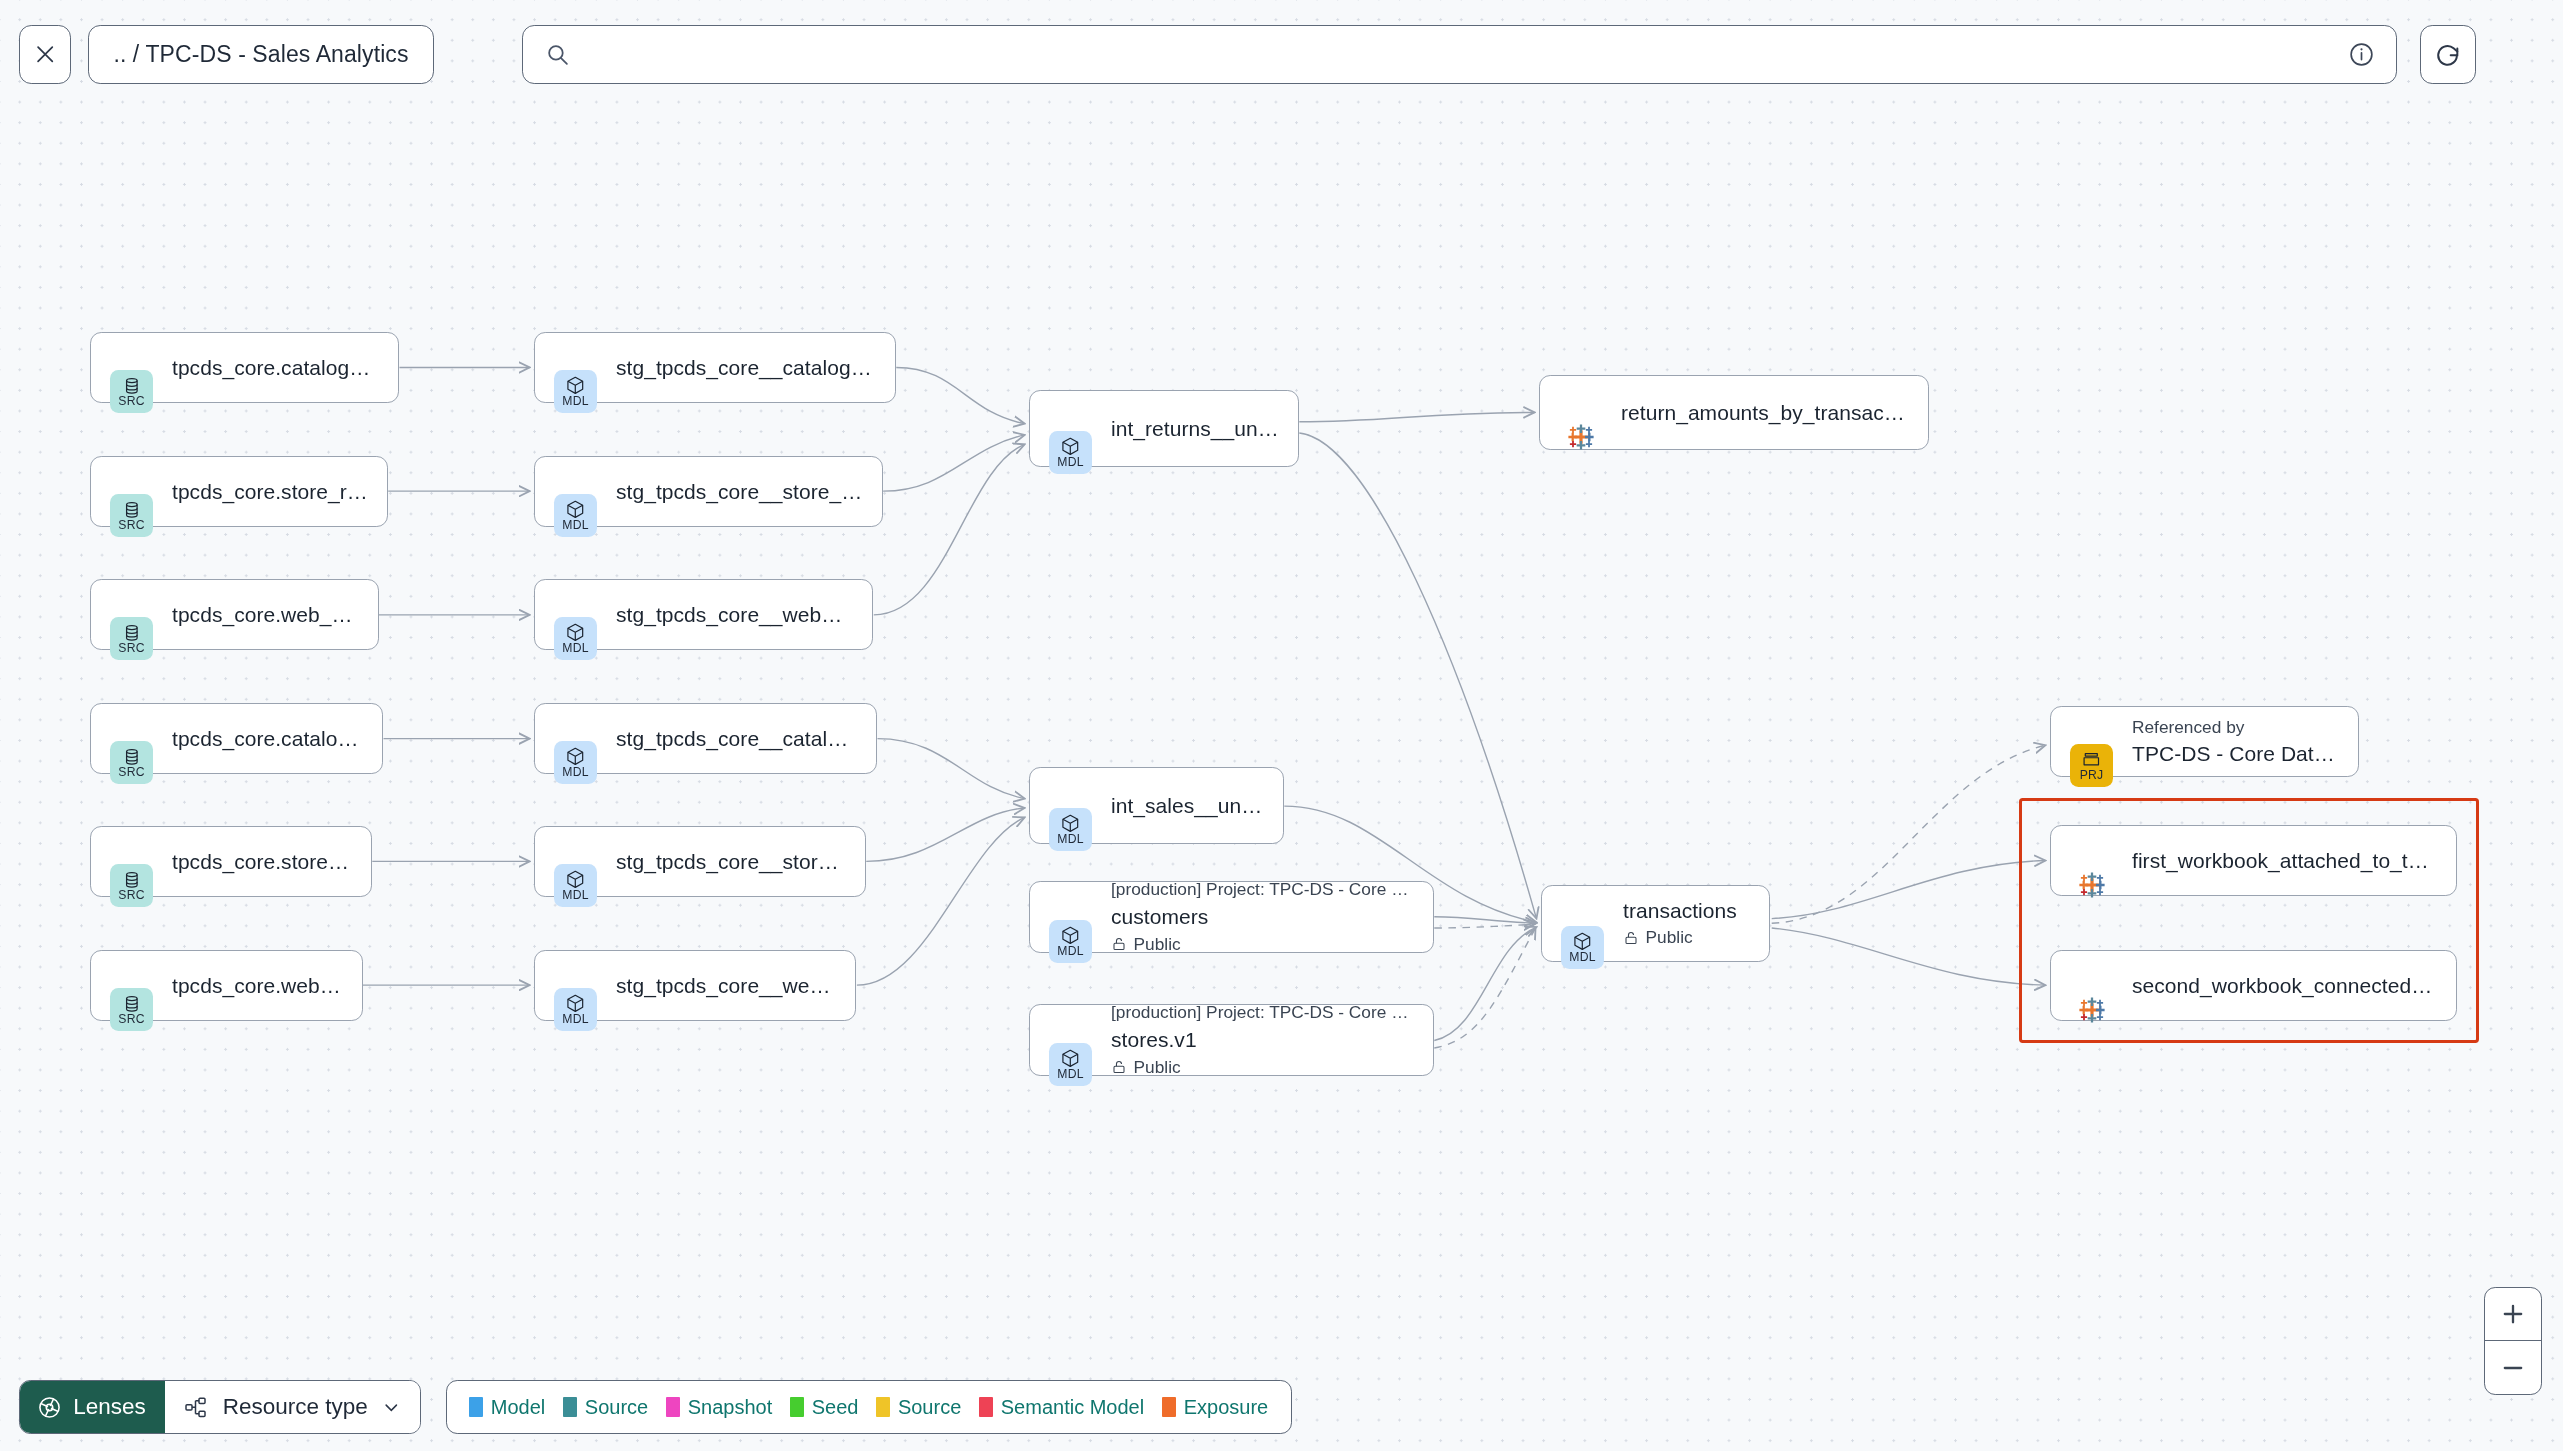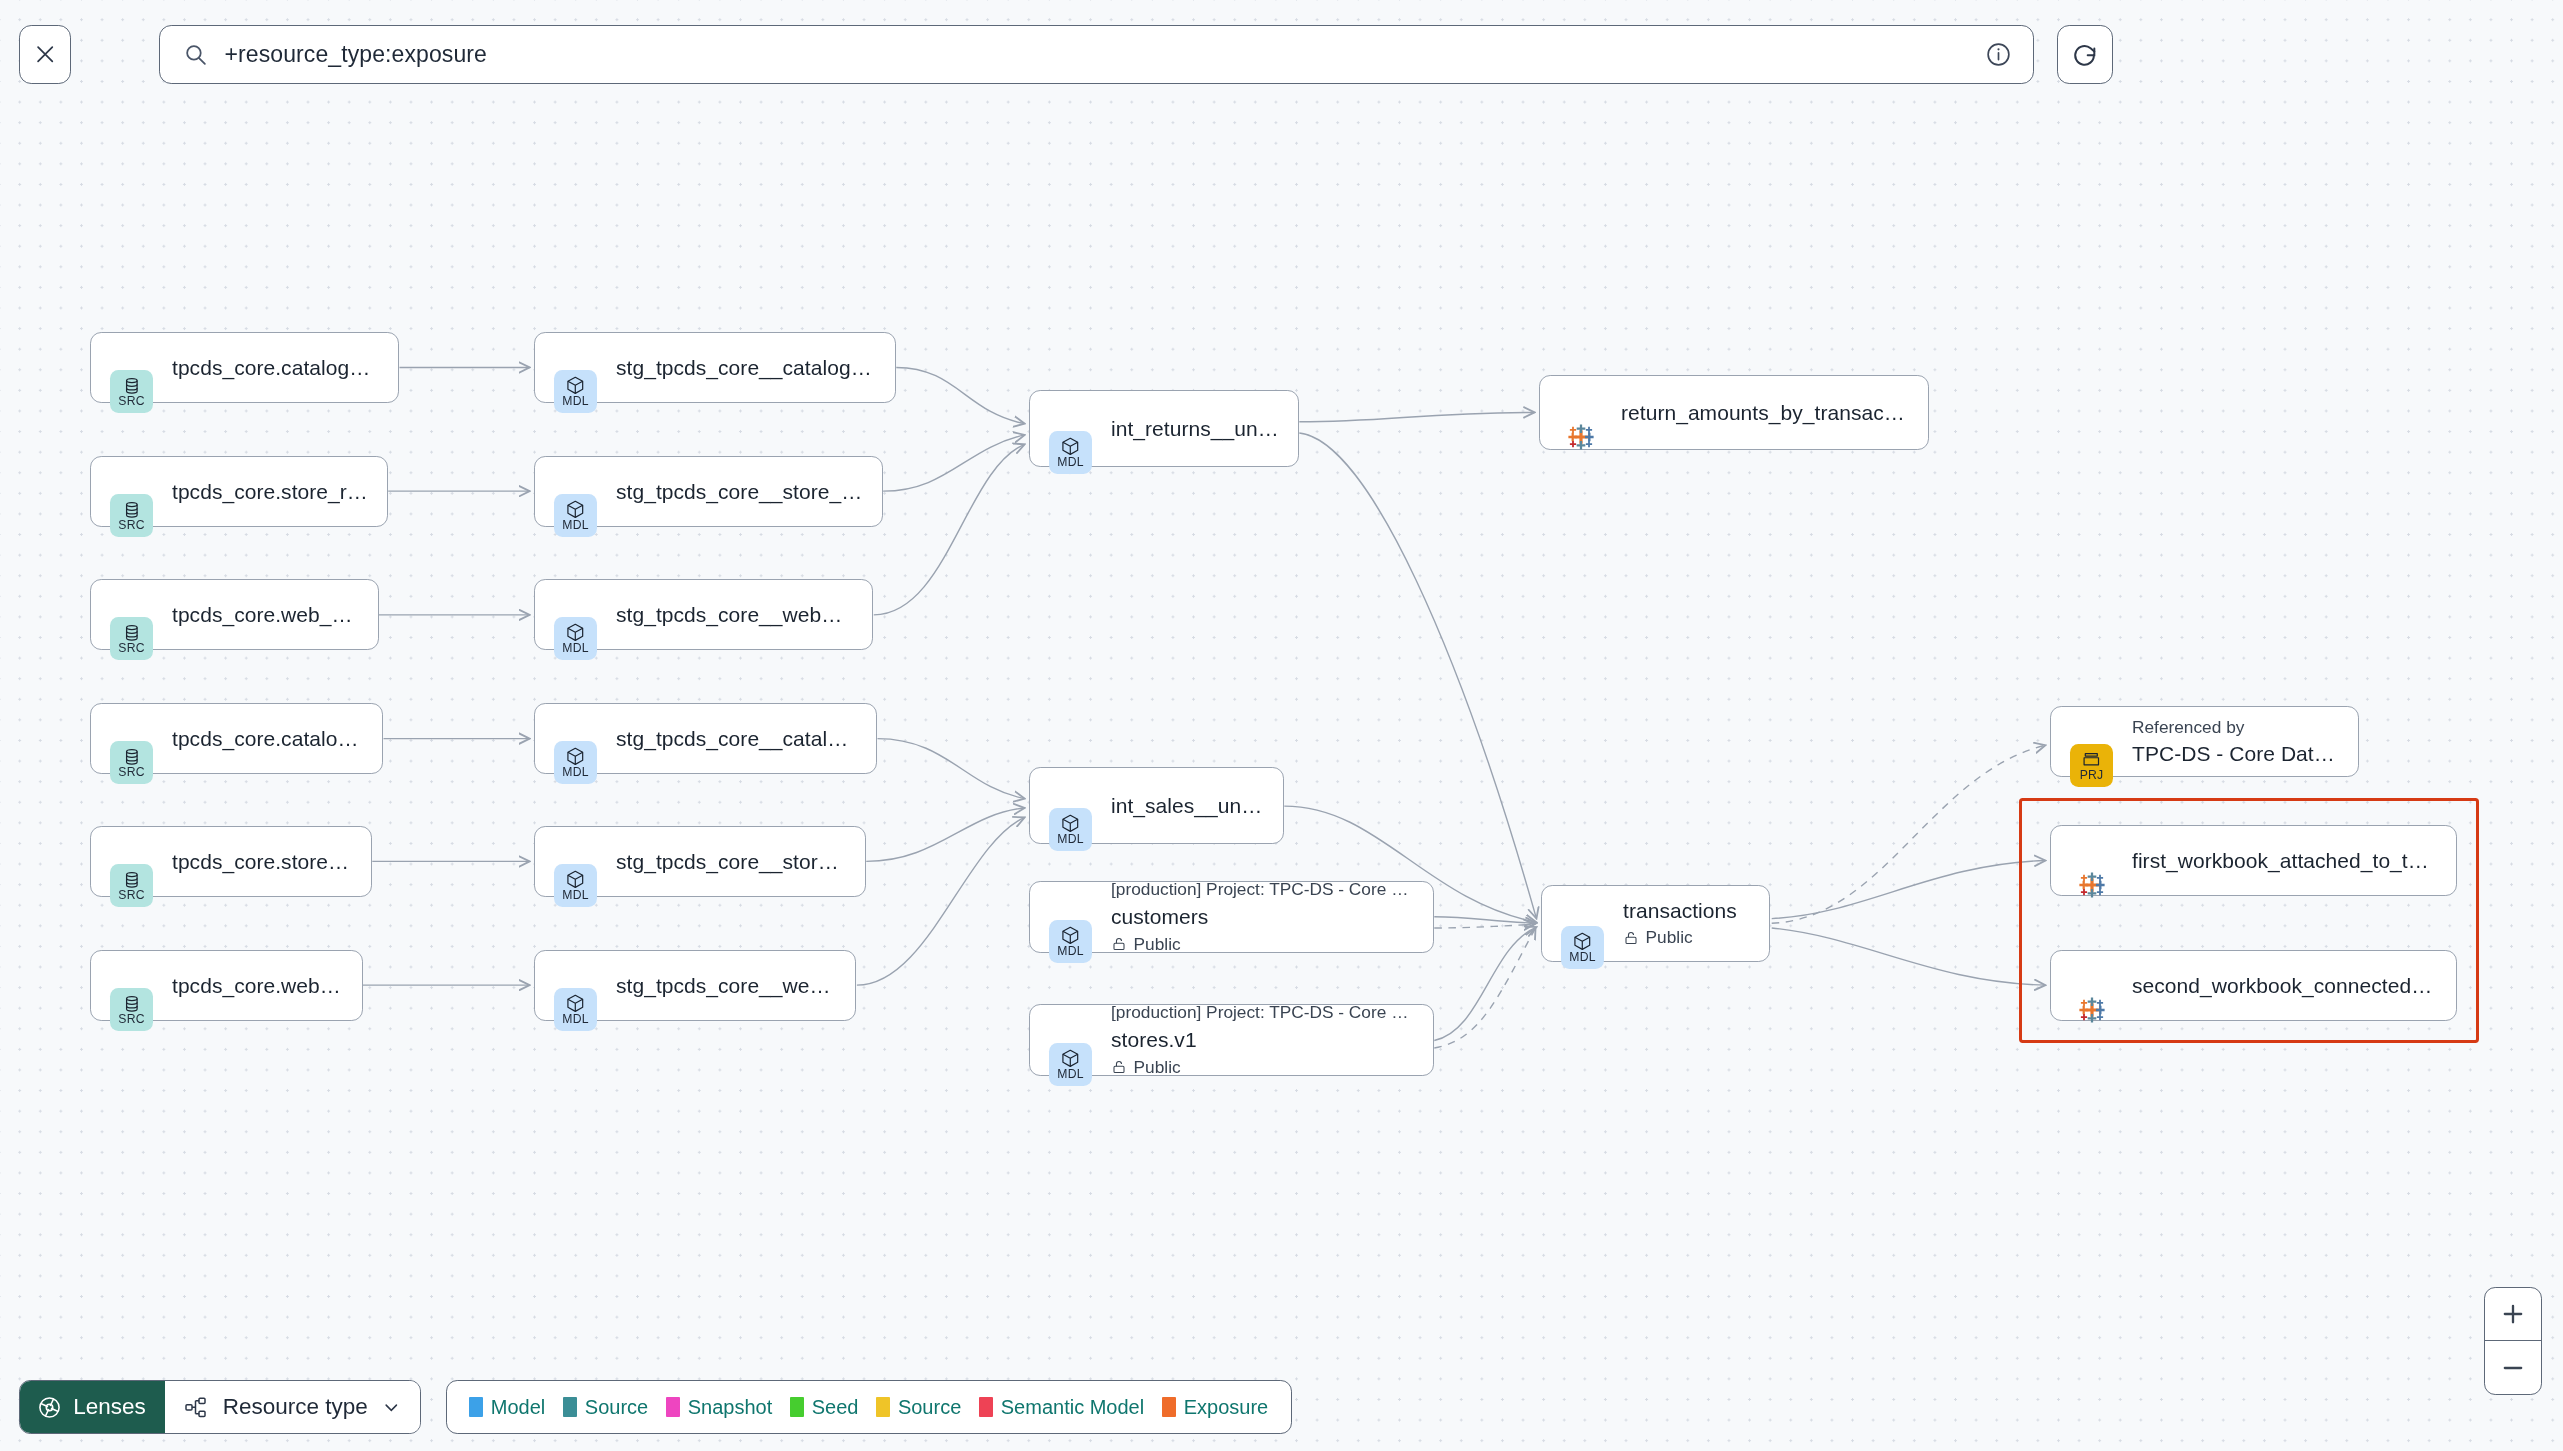--- a/index.html
+++ b/index.html
@@ -180,27 +180,29 @@
 
 <div id="app">
 
   <div class="topbar">
     <div class="tb-btn close-btn">
       <svg width="24.4" height="24.4" viewBox="0 0 24 24" fill="none" stroke="#2d3748" stroke-width="1.7" stroke-linecap="round">
         <path d="M5 5 L19 19 M19 5 L5 19"></path>
       </svg>
     </div>
 
+    <div class="tb-btn breadcrumb">
+      <span>.. / TPC-DS - Sales Analytics</span>
+    </div>
 
     <div class="searchwrap">
       <svg width="25" height="25" viewBox="0 0 24 24" fill="none" stroke="#4a5568" stroke-width="1.7" stroke-linecap="round">
         <circle cx="10.5" cy="10.5" r="6.5"></circle>
           <path d="M15.4 15.4 L21 21"></path>
       </svg>
-      <input type="text" value="+resource_type:exposure" placeholder="Search lineage" style="">
       <span class="info-icon">
         <svg width="27" height="27" viewBox="0 0 24 24" fill="none" stroke="#3d4758" stroke-width="1.5">
           <circle cx="12" cy="12" r="9.2"></circle>
           <path d="M12 10.5 L12 16.5" stroke-linecap="round"></path>
           <circle cx="12" cy="7.4" r="0.95" fill="#3d4758" stroke="none"></circle>
         </svg>
       </span>
     </div>
 
     <div class="tb-btn refresh-btn">

